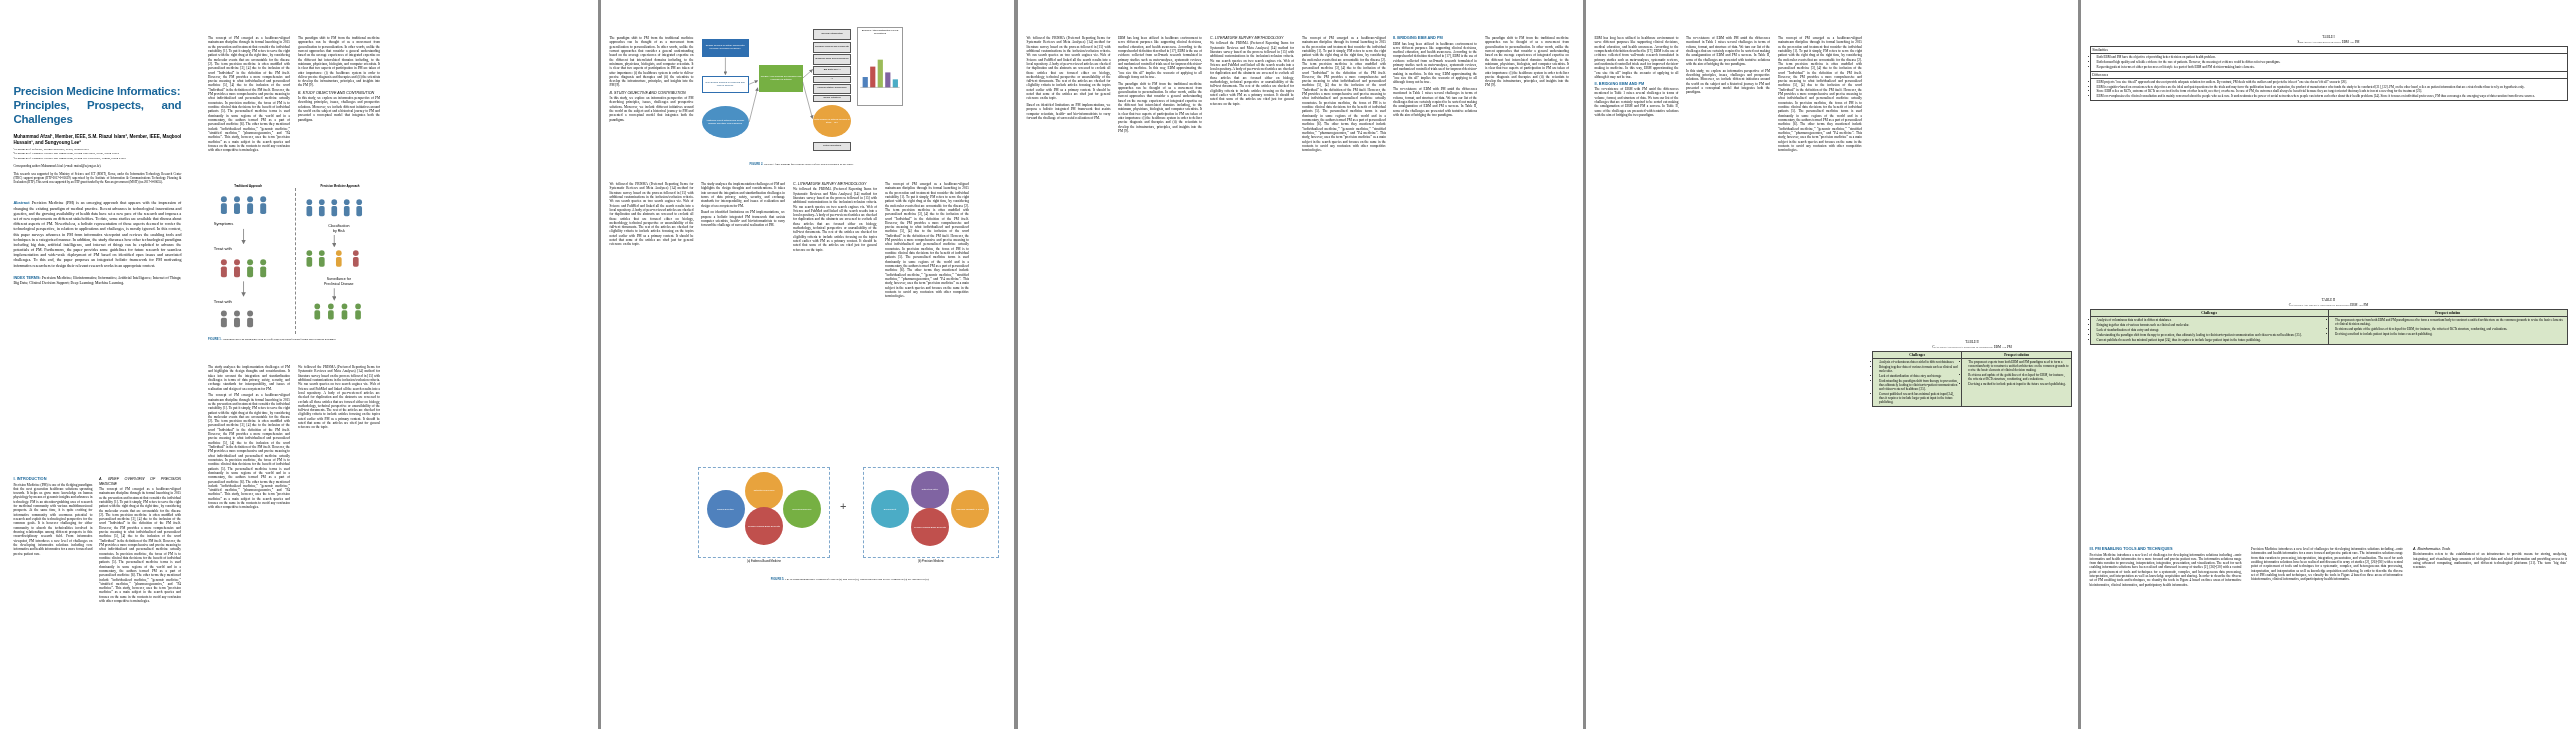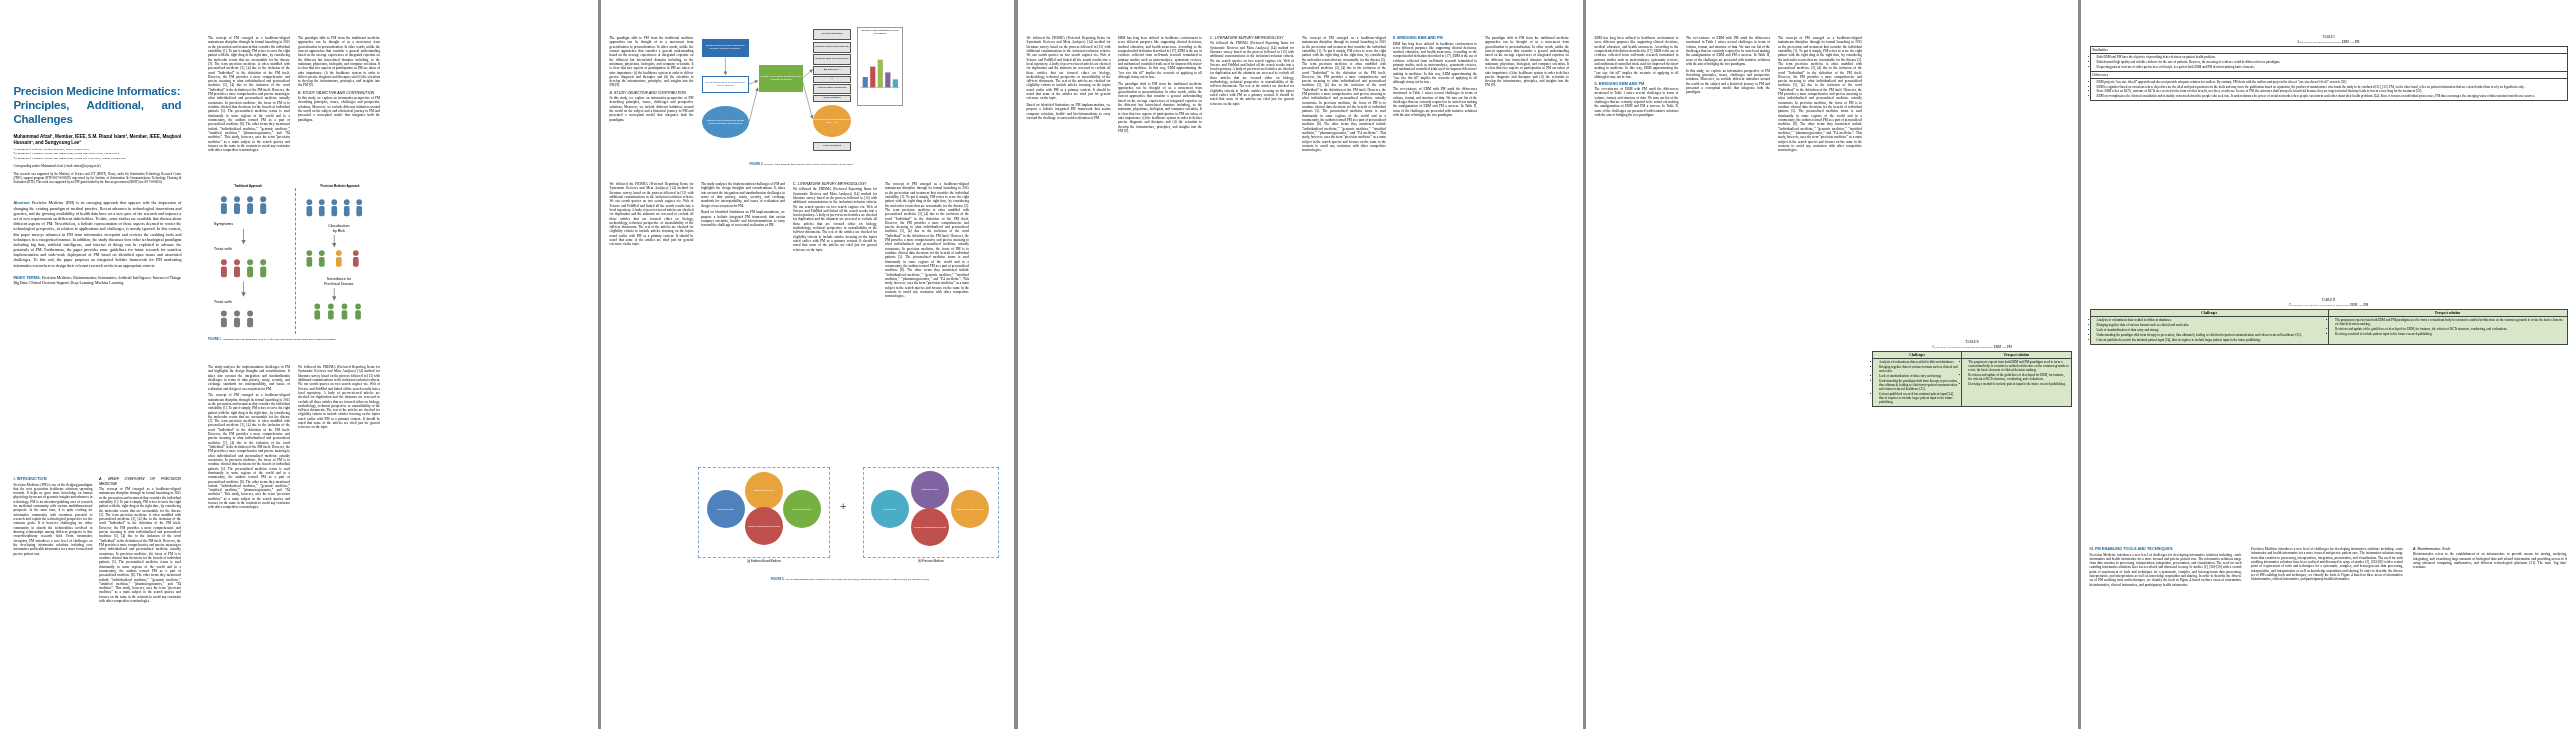--- a/index.html
+++ b/index.html
@@ -160,21 +160,21 @@
 </style>
 </head>
 <body>
 
 <div id="page">
 
   <div class="sheet s1">
     <div class="col" style="left:13.4px; top:85px; width:168px;">
       <h1 class="title">
         <span>Precision Medicine Informatics:</span><br>
-        <span>Principles, Additional, and Challenges</span>
+        <span>Principles, Prospects, and Challenges</span>
       </h1>
       <div class="authors">Muhammad Afzal¹, Member, IEEE, S.M. Riazul Islam², Member, IEEE, Maqbool Hussain¹, and Sungyoung Lee³</div>
       <div class="affil">
         <div>¹Department of Software, Sejong University, Seoul, South Korea</div>
         <div>²Department of Computer Science and Engineering, Sejong University, Seoul, South Korea</div>
         <div>³Department of Computer Science and Engineering, Kyung Hee University, Yongin, South Korea</div>
       </div>
       <div class="corr">Corresponding author: Muhammad Afzal (e-mail: mafzal@sejong.ac.kr).</div>
       <div class="fund">This research was supported by the Ministry of Science and ICT (MSIT), Korea, under the Information Technology Research Center (ITRC) support program (IITP-2017-0-01629) supervised by the Institute of Information &amp; Communications Technology Planning &amp; Evaluation (IITP). This work was supported by an IITP grant funded by the Korean government (MSIT) (no.2017-0-00655).</div>
 

